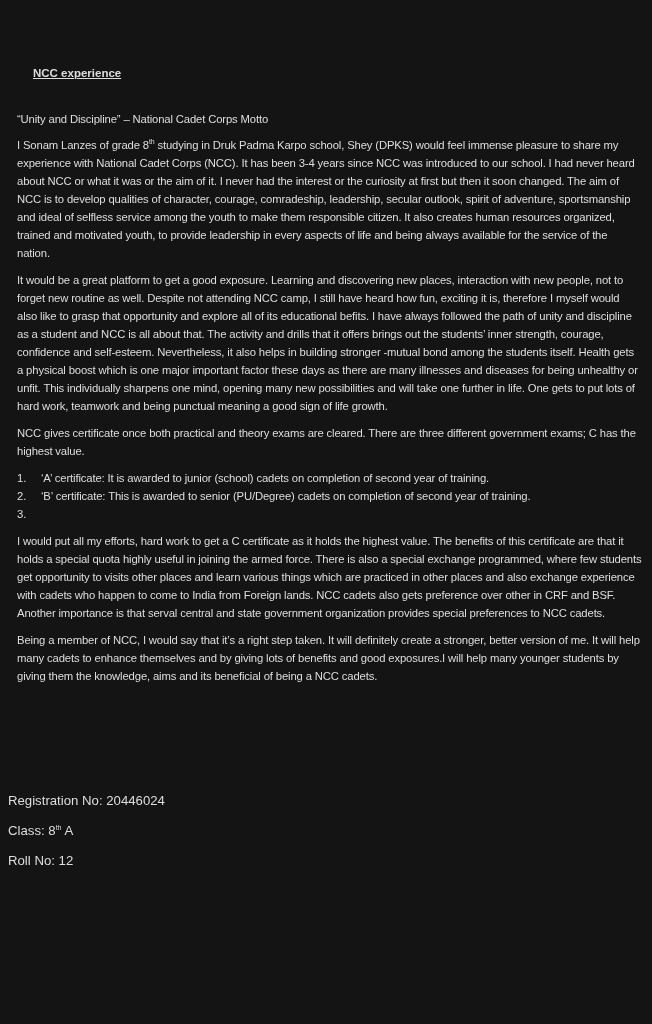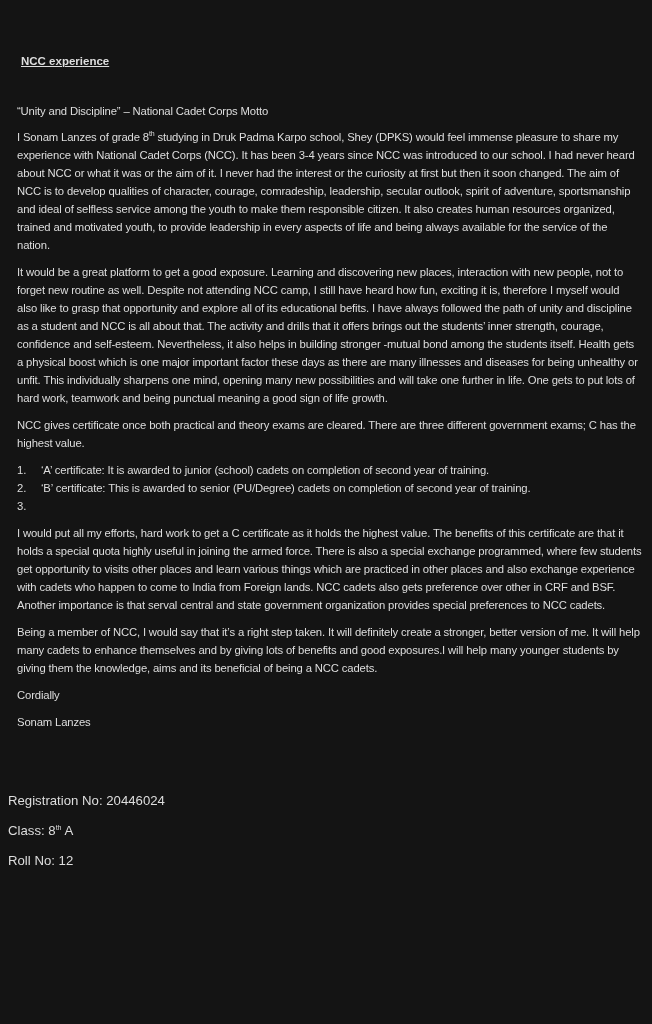--- a/index.html
+++ b/index.html
@@ -21,26 +21,26 @@
       padding: 0 14px 0 17px;
       box-sizing: border-box;
     }
     .title {
       position: absolute;
       left: 17px;
       top: 51px;
       font-size: 11.5px;
       font-weight: bold;
       text-decoration: underline;
-      margin: 4px;
+      margin: 16px;
     }
     .body {
       position: absolute;
       left: 17px;
-      top: 102px;
+      top: 110px;
       width: 625px;
       font-size: 11.3px;
       line-height: 18px;
       letter-spacing: -0.15px;
     }
     .body p {
       margin: 0 0 9px 0;
     }
     .motto {
       margin-bottom: 8px !important;
@@ -104,24 +104,20 @@
       </li>
       <li>
         <span class="num">3.</span>
       </li>
     </ol>
 
     <p>I would put all my efforts, hard work to get a C certificate as it holds the highest value. The benefits of this certificate are that it holds a special quota highly useful in joining the armed force. There is also a special exchange programmed, where few students get opportunity to visits other places and learn various things which are practiced in other places and also exchange experience with cadets who happen to come to India from Foreign lands. NCC cadets also gets preference over other in CRF and BSF. Another importance is that serval central and state government organization provides special preferences to NCC cadets.</p>
 
     <p>Being a member of NCC, I would say that it’s a right step taken. It will definitely create a stronger, better version of me. It will help many cadets to enhance themselves and by giving lots of benefits and good exposures.I will help many younger students by giving them the knowledge, aims and its beneficial of being a NCC cadets.</p>
 
-    <div class="closing">
-      <p>Cordially</p>
-      <p>Sonam Lanzes</p>
-    </div>
   </div>
 
   <div class="footer">
     <div>Registration No: 20446024</div>
     <div><span>Class: 8</span><sup>th</sup><span> A</span></div>
     <div>Roll No: 12</div>
   </div>
 
 </div>
 

